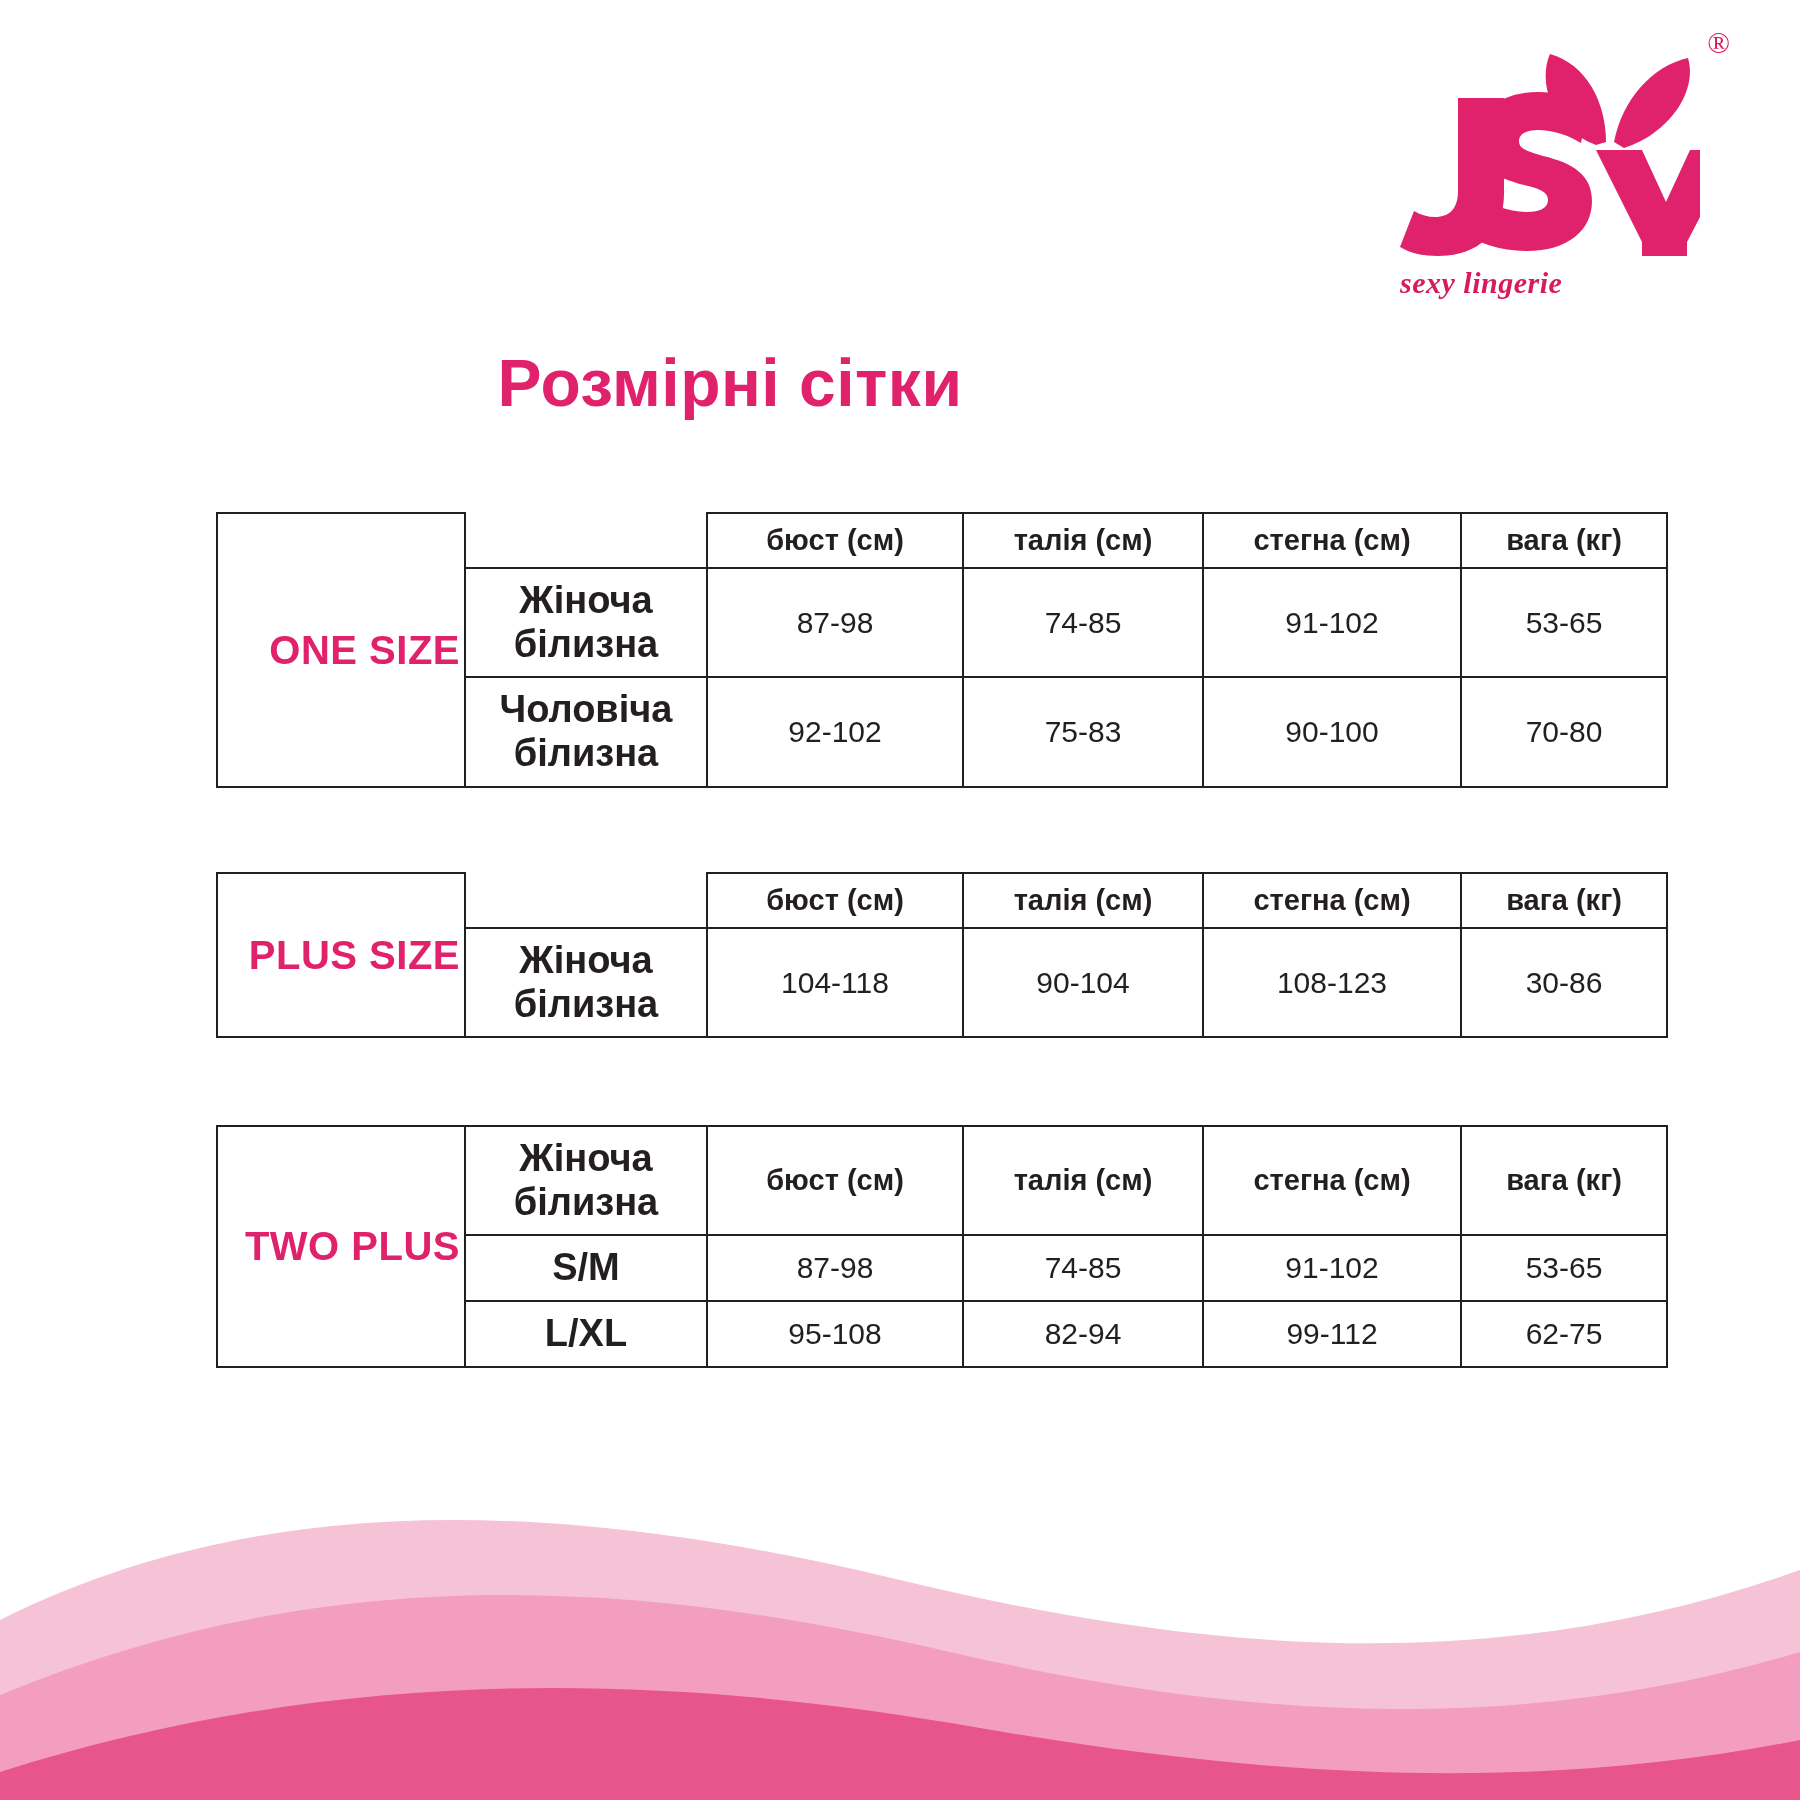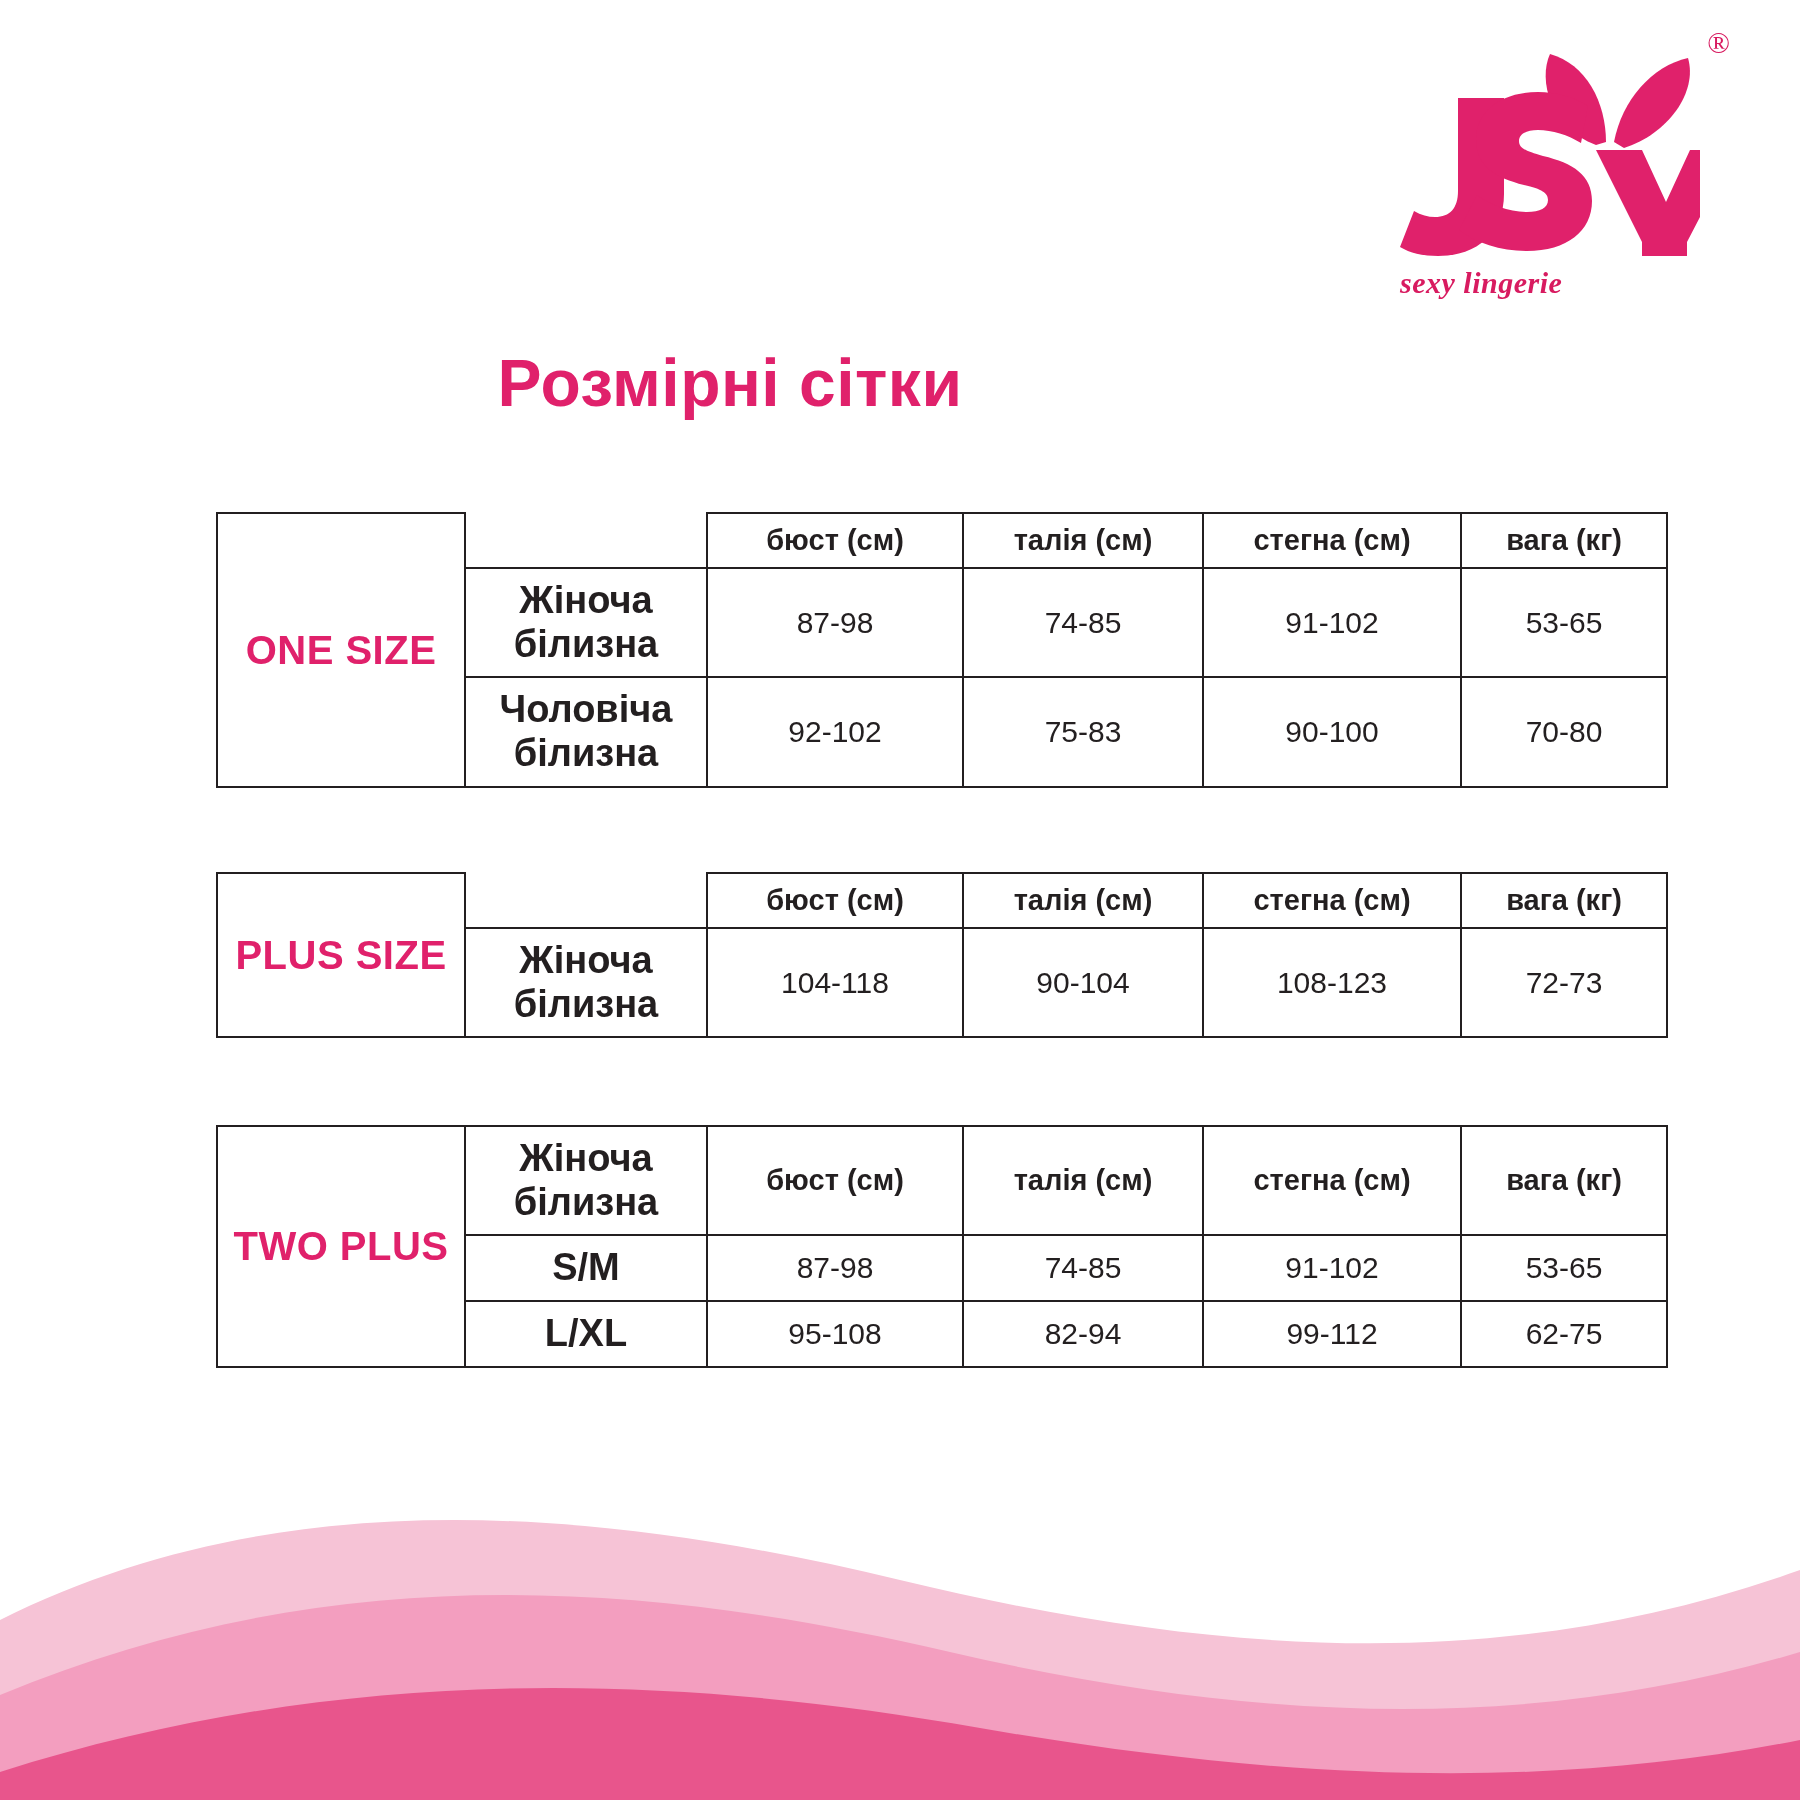--- a/index.html
+++ b/index.html
@@ -89,20 +89,21 @@
     font-weight: bold;
     font-size: 38px;
     line-height: 1.15;
   }
   td.sizecat {
     color: #e0216b;
     font-weight: bold;
     font-size: 40px;
     line-height: 1.2;
     letter-spacing: 0.5px;
+    text-align: right;
   }
   td.blank {
     border-top-color: transparent;
     border-left-color: transparent;
   }
   .c0 { width: 238px; }
   .c1 { width: 232px; }
   .c2 { width: 246px; }
   .c3 { width: 230px; }
   .c4 { width: 248px; }
@@ -182,21 +183,21 @@
         <td class="c2 hdr">бюст (см)</td>
         <td class="c3 hdr">талія (см)</td>
         <td class="c4 hdr">стегна (см)</td>
         <td class="c5 hdr">вага (кг)</td>
       </tr>
       <tr>
         <td class="rowlabel">Жіноча білизна</td>
         <td>104-118</td>
         <td>90-104</td>
         <td>108-123</td>
-        <td>72-73</td>
+        <td>30-86</td>
       </tr>
     </tbody>
   </table>
 </div>
 
 <div class="table-wrap" id="table-two">
   <table>
     <tbody>
       <tr>
         <td class="c0 sizecat" rowspan="3">TWO PLUS</td>

